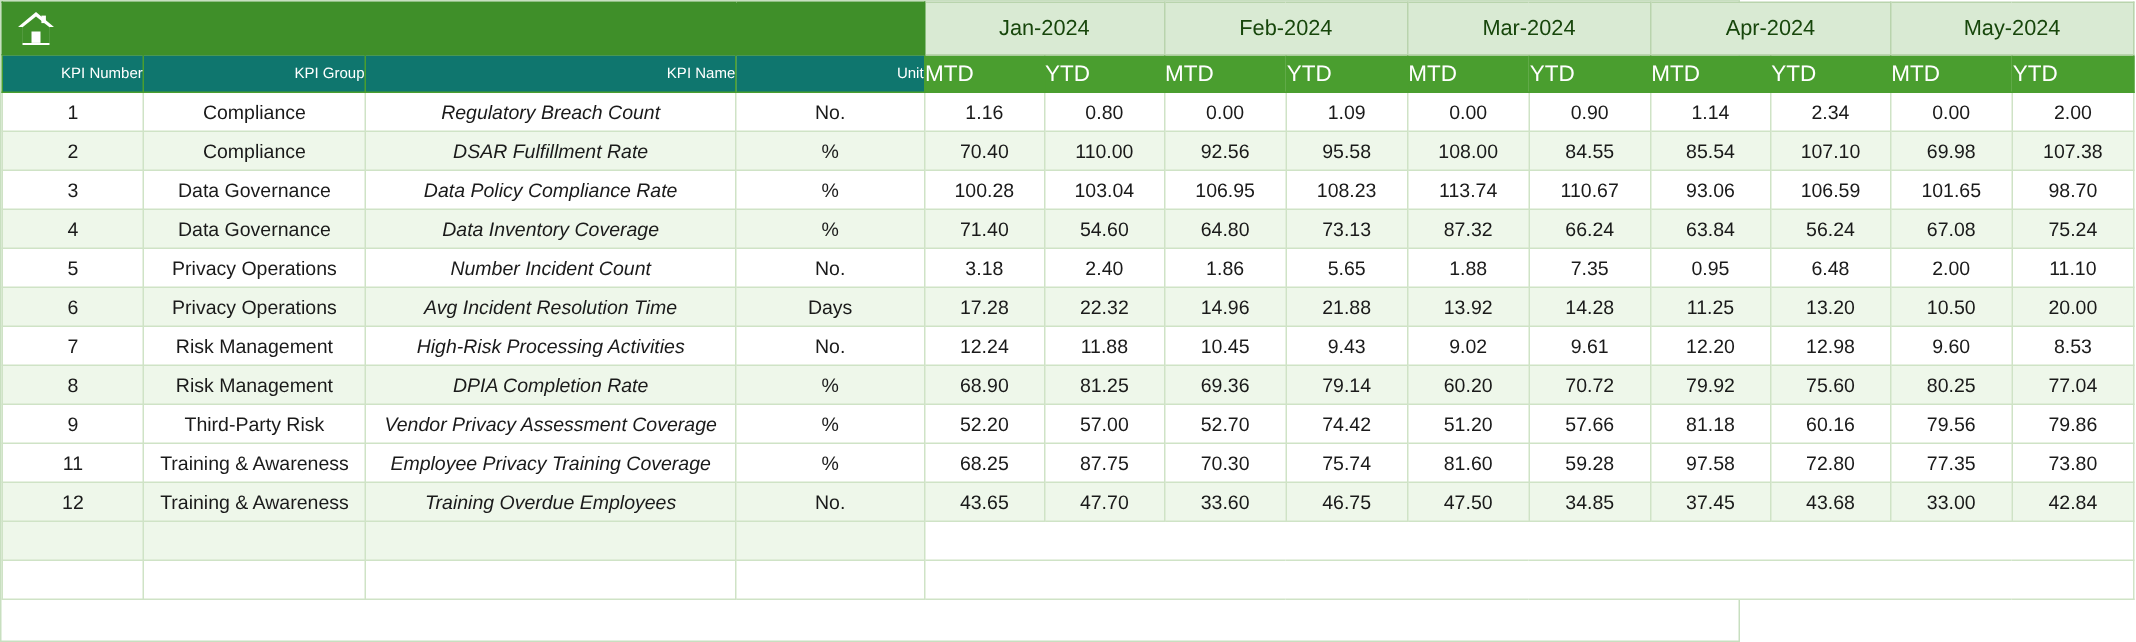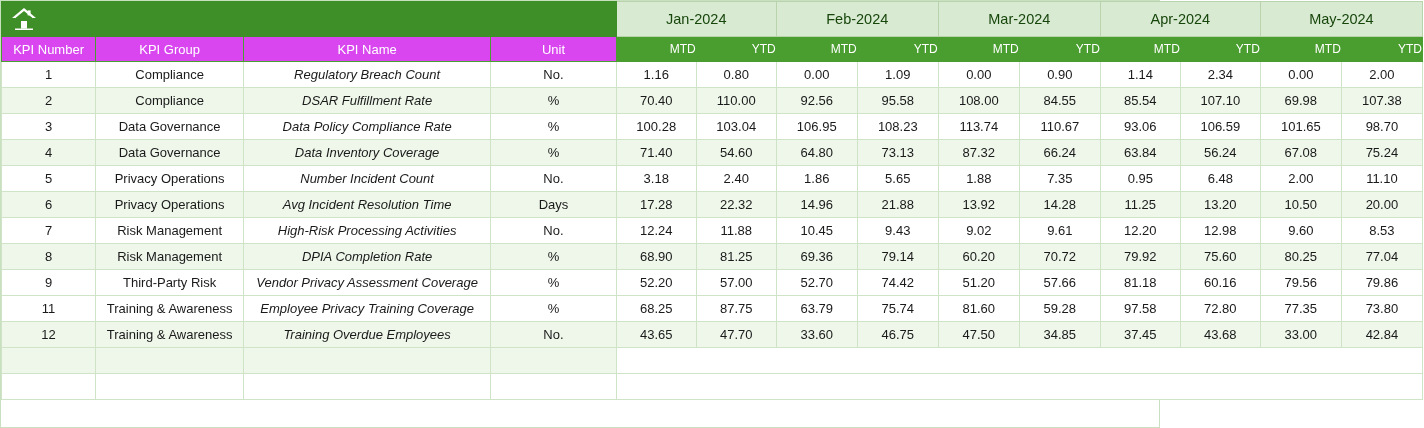--- a/index.html
+++ b/index.html
@@ -52,35 +52,35 @@
     font-size: 14.5px;
     font-weight: bold;
     text-align: center;
     height: 34px;
     vertical-align: middle;
     border: 1px solid #b9d4ad !important;
   }
 
   
   .col-head {
-    background: #d946ef;
+    background: #0f766e;
     color: #ffffff;
-    font-size: 13px;
+    font-size: 10px;
     font-weight: bold;
-    text-align: center;
+    text-align: right;
     height: 24px;
     vertical-align: middle;
     border: 1px solid #4a9e2f !important;
   }
   .sub-head {
     background: #4a9e2f;
     color: #ffffff;
-    font-size: 12px;
+    font-size: 15px;
     font-weight: bold;
-    text-align: right;
+    text-align: left;
     height: 24px;
     vertical-align: middle;
     border: 1px solid #4a9e2f !important;
   }
 
   
   tr.data-row td {
     height: 25px;
     font-size: 13px;
     color: #1a1a1a;
@@ -315,21 +315,21 @@
       </tr>
 
 
       <tr class="data-row row-odd">
         <td class="c-num">11</td>
         <td class="c-grp">Training &amp; Awareness</td>
         <td class="c-name">Employee Privacy Training Coverage</td>
         <td class="c-unit">%</td>
         <td class="c-val">68.25</td>
         <td class="c-val">87.75</td>
-        <td class="c-val">63.79</td>
+        <td class="c-val">70.30</td>
         <td class="c-val">75.74</td>
         <td class="c-val">81.60</td>
         <td class="c-val">59.28</td>
         <td class="c-val">97.58</td>
         <td class="c-val">72.80</td>
         <td class="c-val">77.35</td>
         <td class="c-val">73.80</td>
       </tr>
 
       <tr class="data-row row-even">

